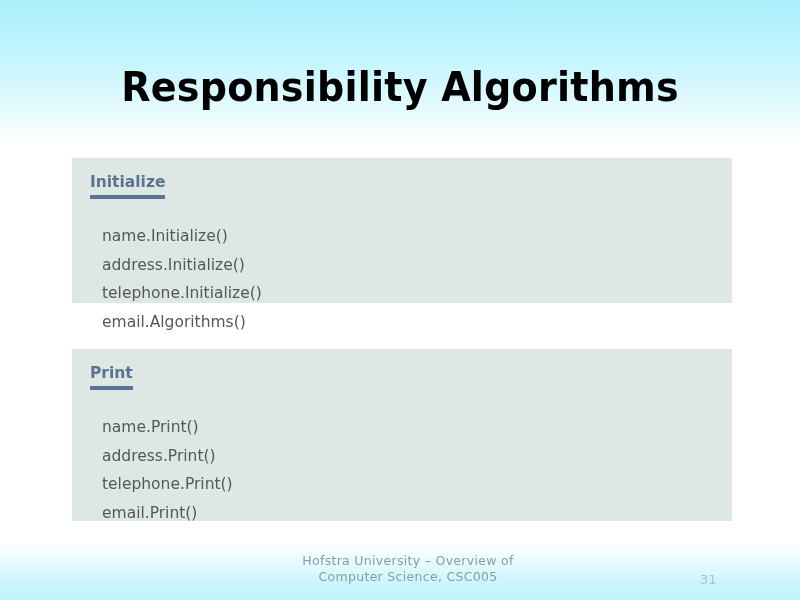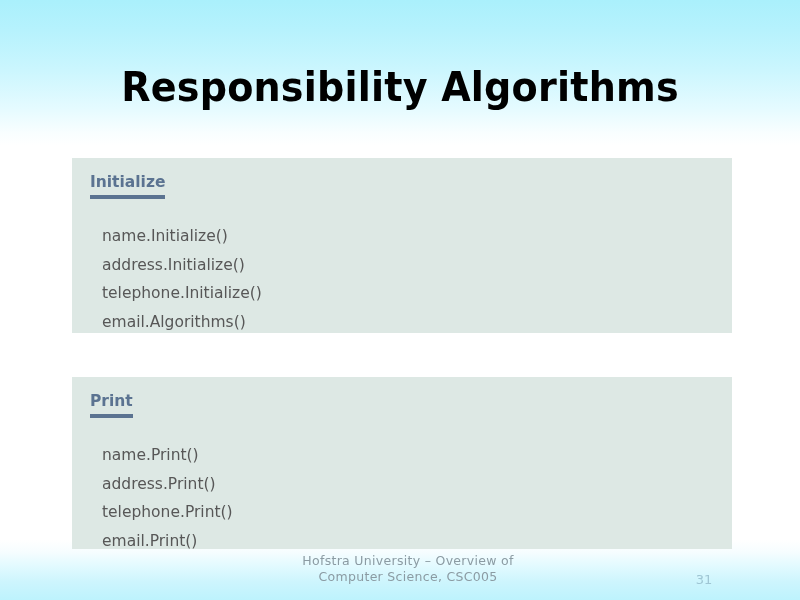--- a/index.html
+++ b/index.html
@@ -53,22 +53,22 @@
 
   
   .algo-box {
     position: absolute;
     left: 72px;
     width: 660px;
     background: #dde8e4;
     box-sizing: border-box;
     padding: 14px 0 12px 10px;
   }
-  #algo-box-initialize { top: 158px; height: 175px; }
-  #algo-box-print      { top: 377px; height: 172px; }
+  #algo-box-initialize { top: 158px; height: 145px; }
+  #algo-box-print      { top: 349px; height: 172px; }
 
   .algo-heading {
     display: inline-block;
     font-family: "DejaVu Sans", sans-serif;
     font-size: 15.5px;
     font-weight: bold;
     color: #5b7391;
     line-height: 1.1;
     padding-bottom: 4px;
     border-bottom: 4px solid #5b7391;
@@ -101,24 +101,24 @@
     font-family: "DejaVu Sans", sans-serif;
     font-size: 12.5px;
     color: #8b9ba3;
     line-height: 16px;
     padding-left: 8px;
   }
   #footer-line-1, #footer-line-2 { display: block; letter-spacing: 0.3px; }
 
   #page-number {
     position: absolute;
-    left: 684px;
+    left: 700px;
     top: 572px;
     width: 40px;
-    text-align: center;
+    text-align: left;
     font-family: "DejaVu Sans", sans-serif;
     font-size: 13px;
     color: #9fc6d4;
   }
 </style>
 </head>
 <body>
 
 <div id="slide">
 

